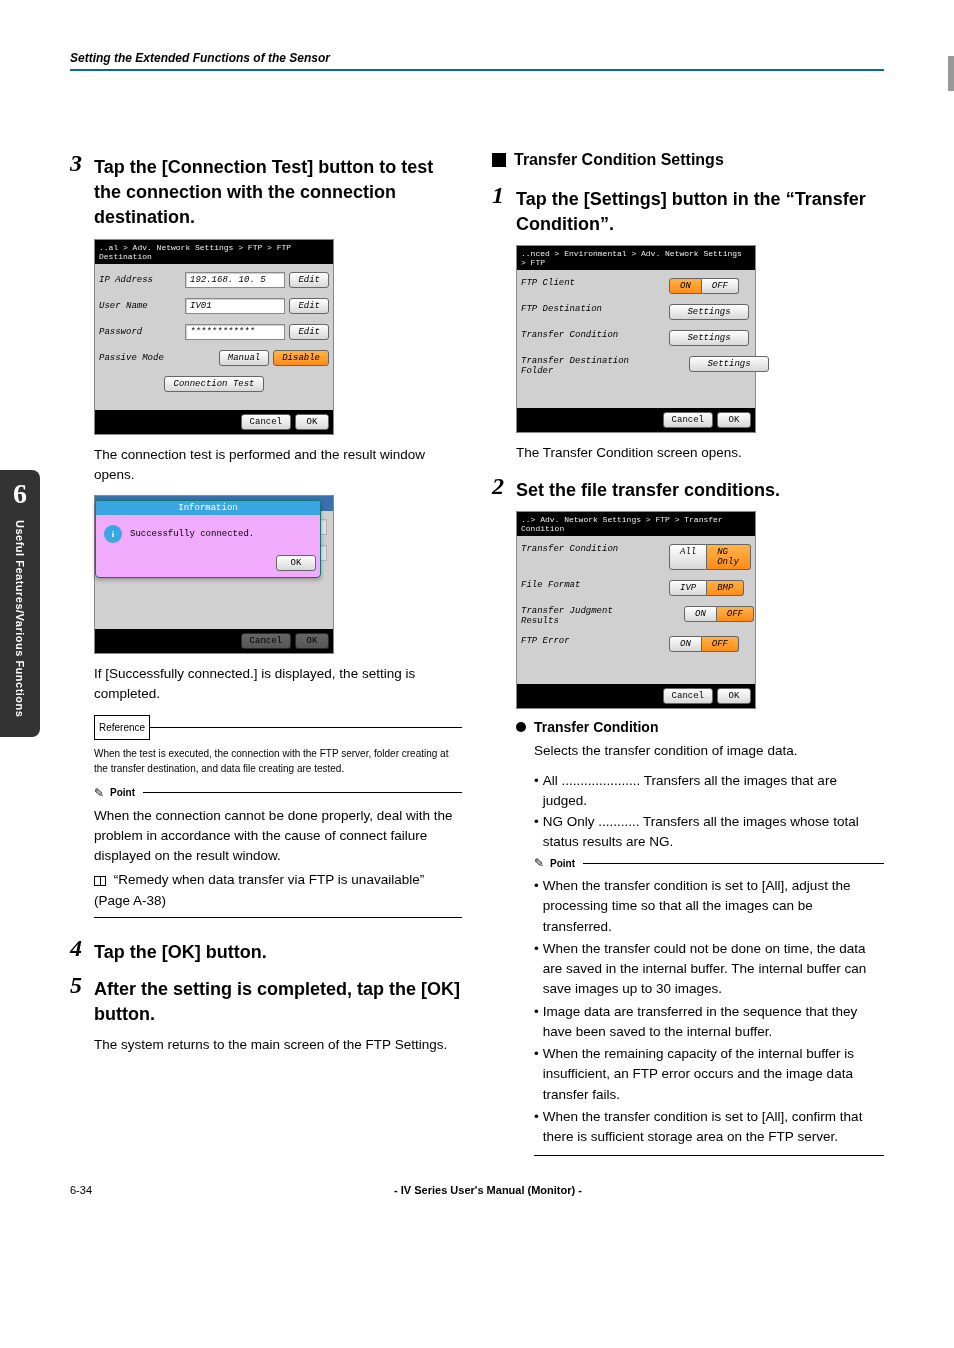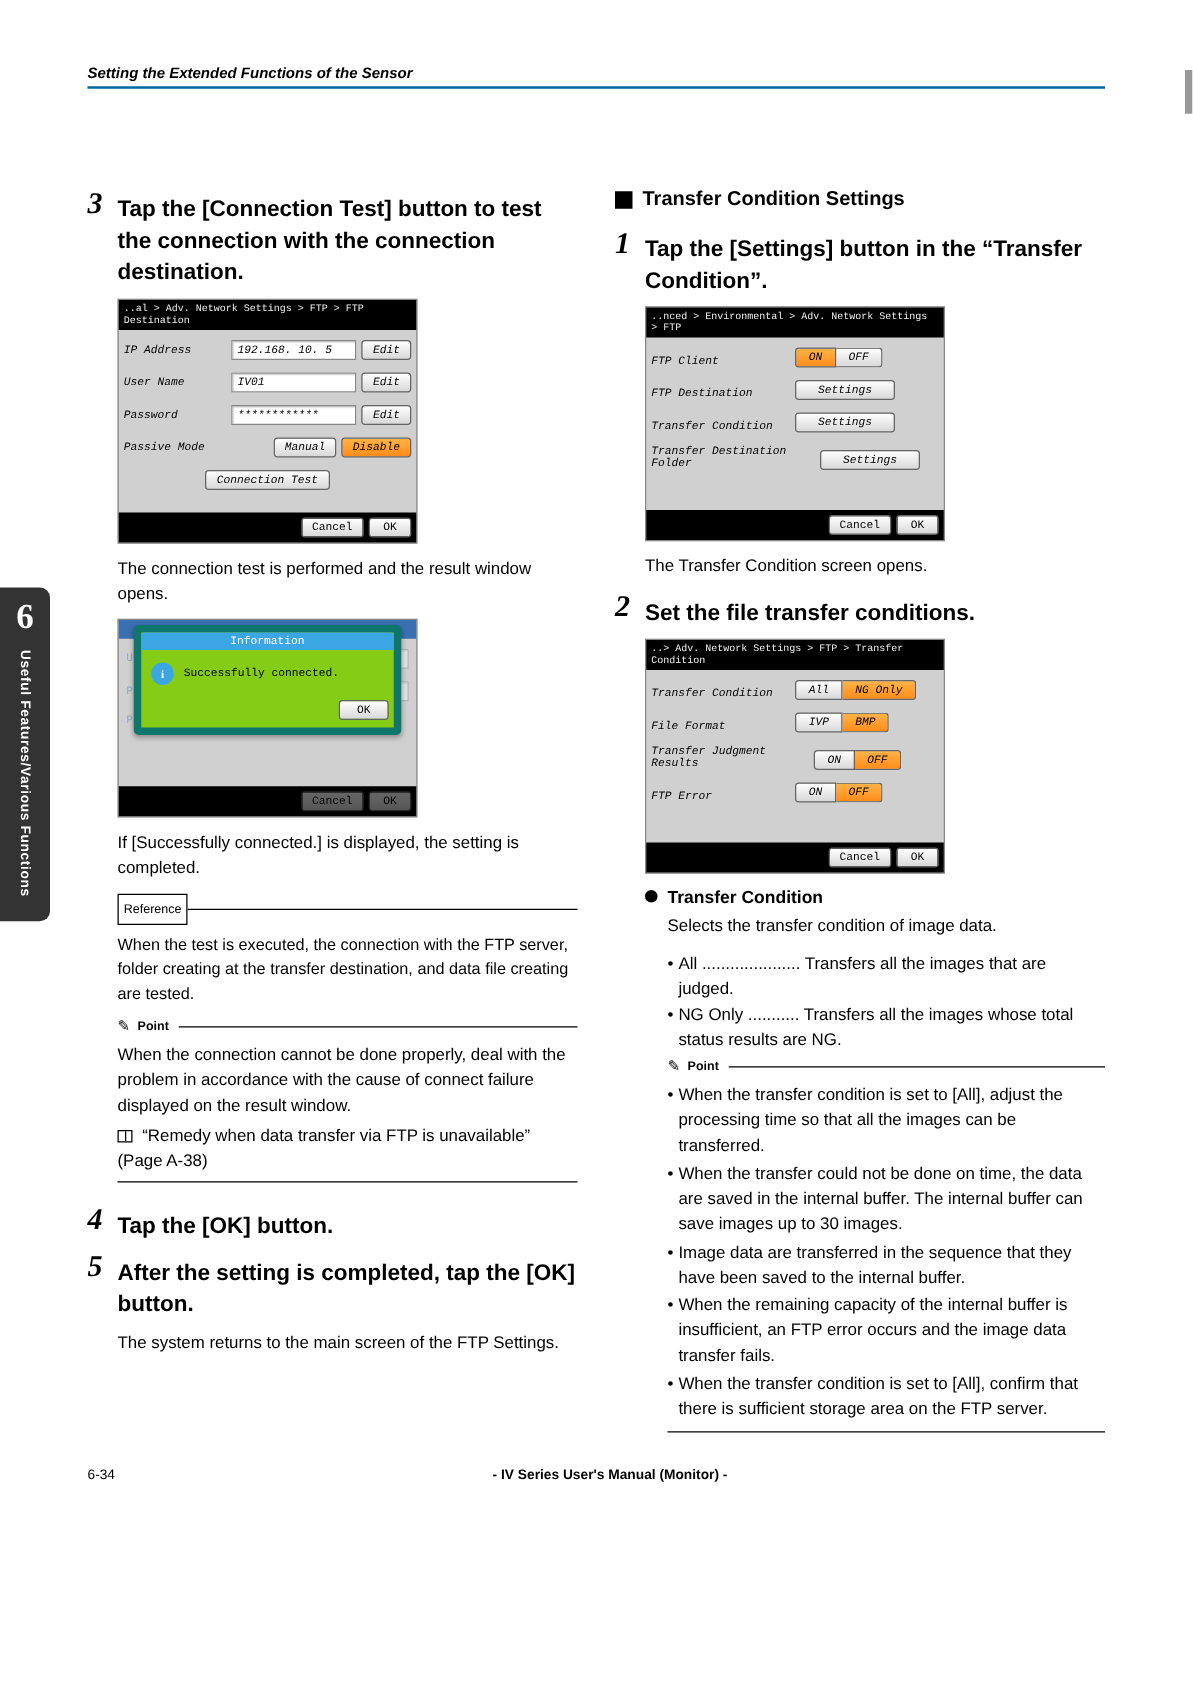--- a/index.html
+++ b/index.html
@@ -165,21 +165,21 @@
     font-size: 10px;
     padding: 6px 4px;
     display: inline-block;
   }
   .reference-line {
     flex: 1;
     border-top: 1px solid #000;
     margin-left: 0;
   }
   .reference-content {
-    font-size: 13px;
+    font-size: 10px;
     line-height: 1.5;
     padding: 6px 0;
   }
   .point-box {
     margin-left: 24px;
     margin-top: 4px;
   }
   .point-header {
     display: flex;
     align-items: center;
@@ -271,24 +271,24 @@
     position: relative;
     background: #d0d0d0;
     border: 1px solid #888;
   }
   .info-dialog .bg {
     filter: opacity(0.4);
     padding: 8px 6px;
   }
   .info-dialog .overlay {
     position: absolute;
-    left: 12px; right: 12px;
+    left: 0; right: 12px;
     top: 4px;
-    background: #84cc16;
-    border: 6px solid #0f766e;
+    background: #f0abfc;
+    border: 1px solid #0f766e;
     border-radius: 4px;
     box-shadow: 0 2px 4px rgba(0,0,0,0.3);
   }
   .info-dialog .overlay-title {
     background: #3aa6e4;
     color: #fff;
     text-align: center;
     padding: 2px;
     font-size: 9px;
     border-radius: 3px 3px 0 0;
@@ -325,22 +325,23 @@
     display: flex;
     justify-content: space-between;
     align-items: center;
     font-size: 11px;
   }
   .footer .center {
     font-weight: bold;
   }
   .toggle-row {
     display: flex;
-    align-items: flex-end;
+    align-items: flex-start;
     margin-bottom: 10px;
+    gap: 33px;
   }
   .toggle-row .screen-label {
     flex: 0 0 115px;
   }
   .seg {
     display: flex;
   }
   .seg .opt {
     border: 1px solid #666;
     padding: 2px 10px;

